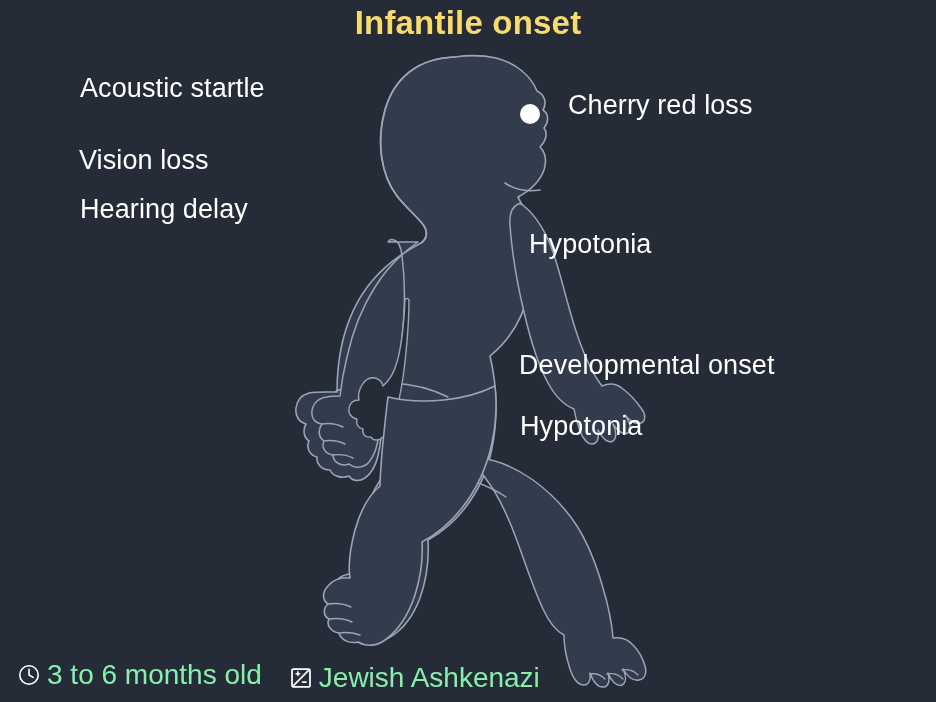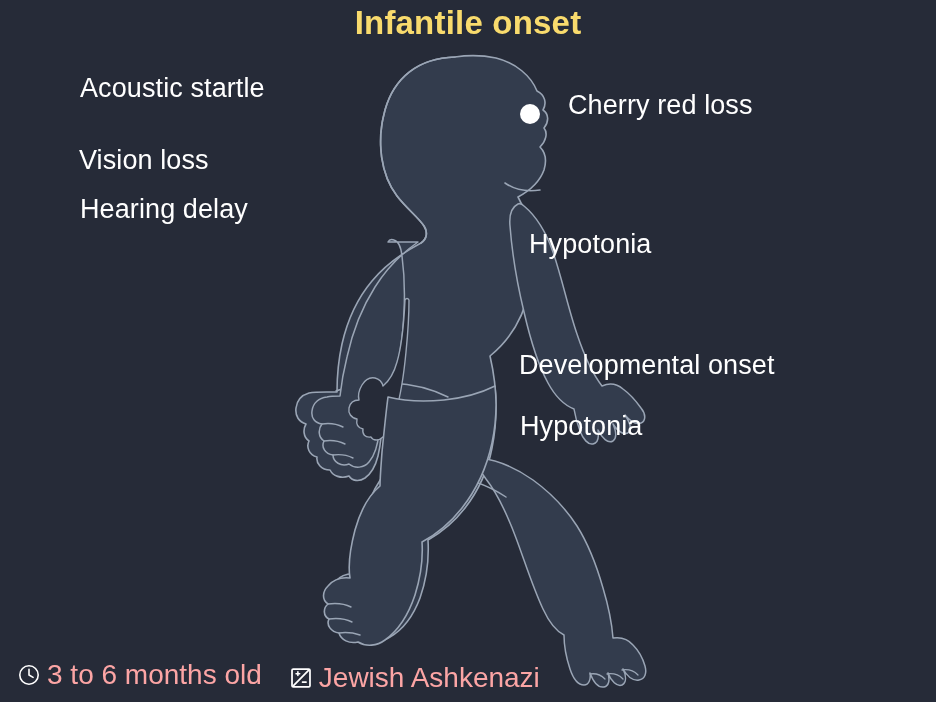--- a/index.html
+++ b/index.html
@@ -63,21 +63,21 @@
   }
 
   
   #footer {
     position: absolute;
     left: 16px;
     bottom: 10px;
     display: flex;
     align-items: center;
     gap: 0px;
-    color: #fca5a5;
+    color: #86efac;
     font-size: 28px;
     font-weight: 400;
     white-space: nowrap;
   }
   .footer-item {
     display: flex;
     align-items: center;
     gap: 5px;
   }
   .footer-item + .footer-item { margin-left: 26px; margin-top: 7px; }

